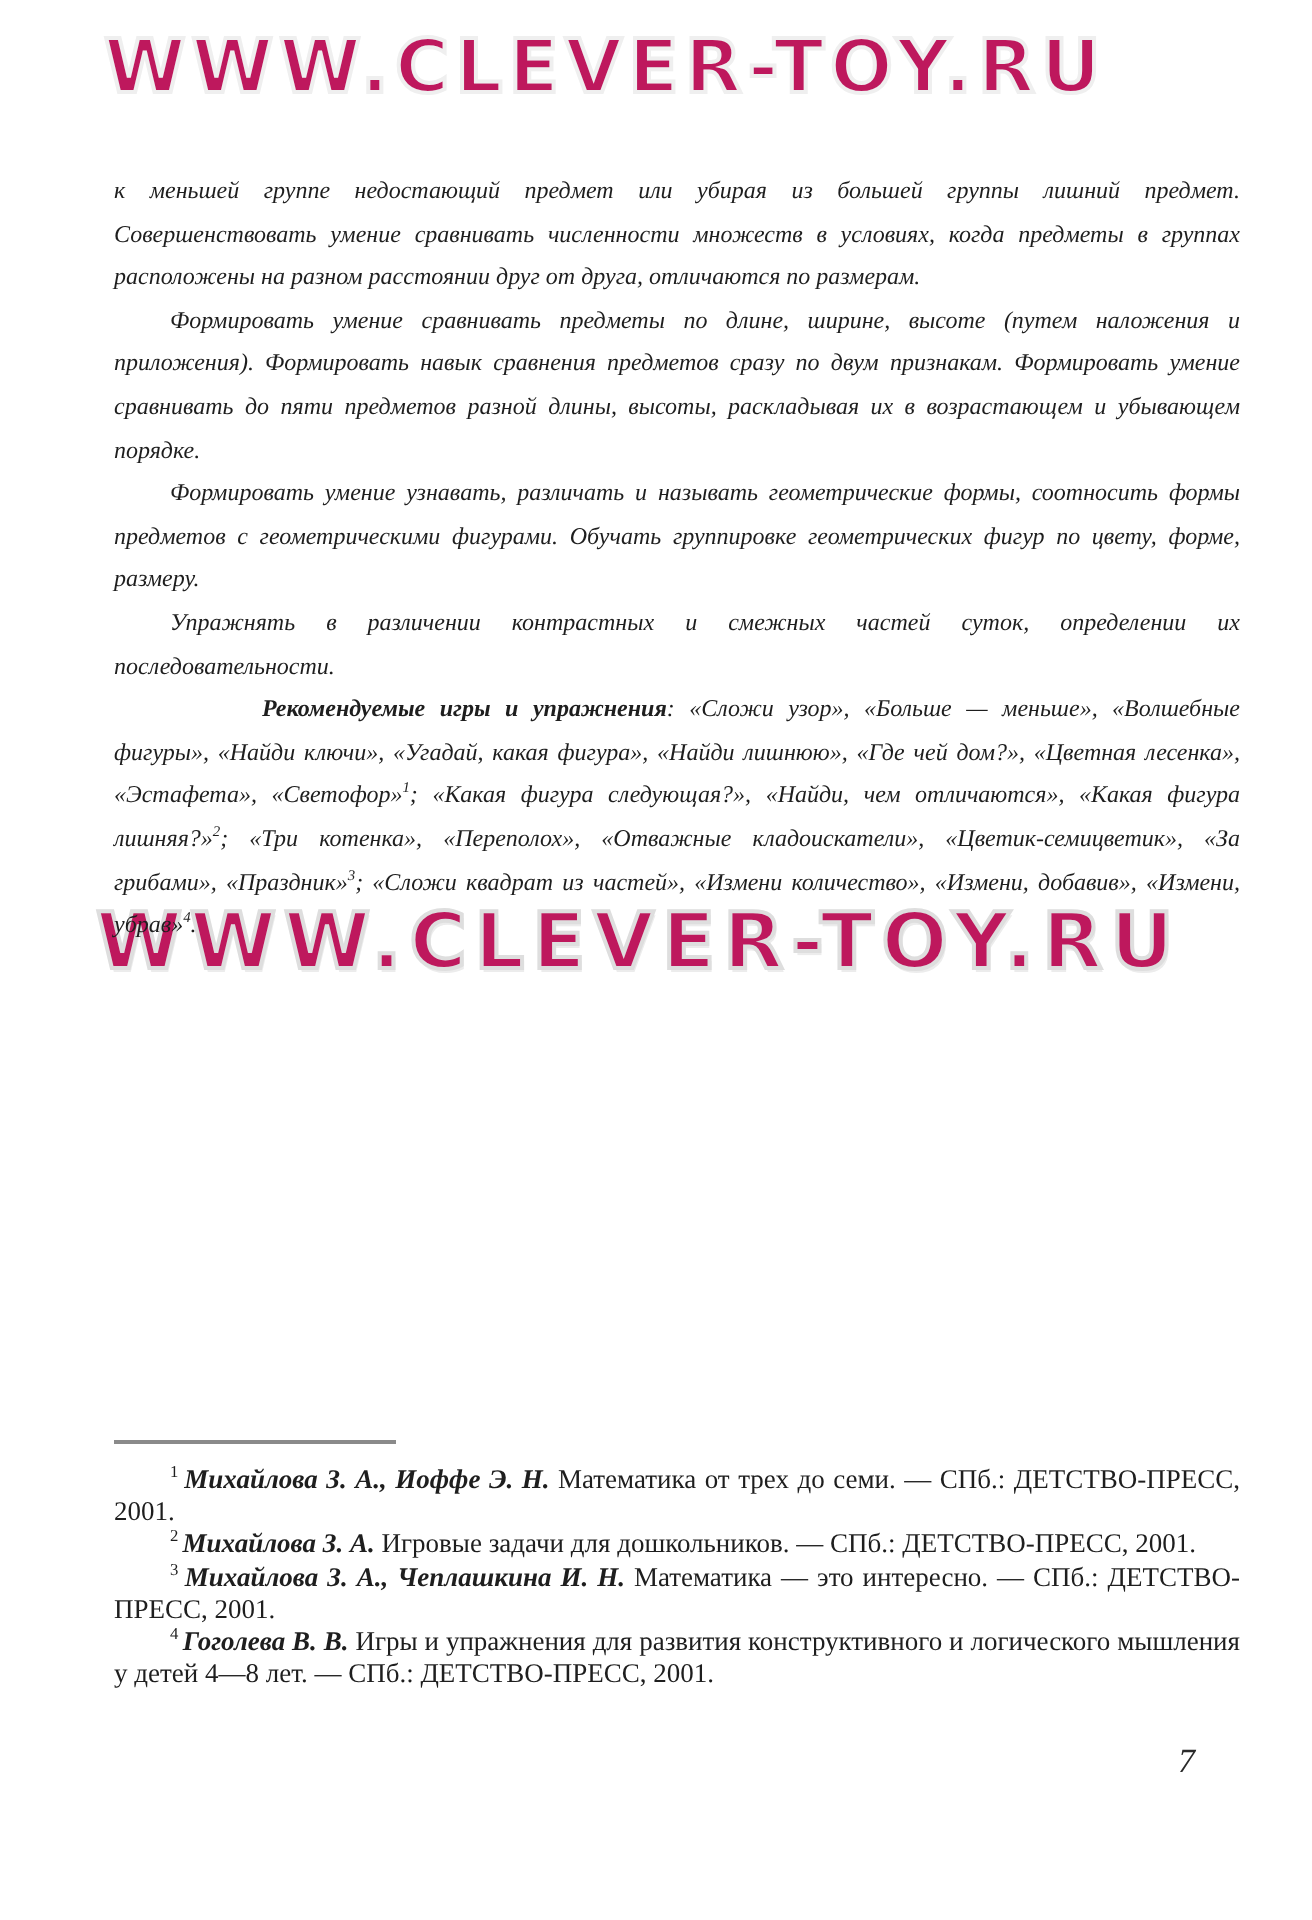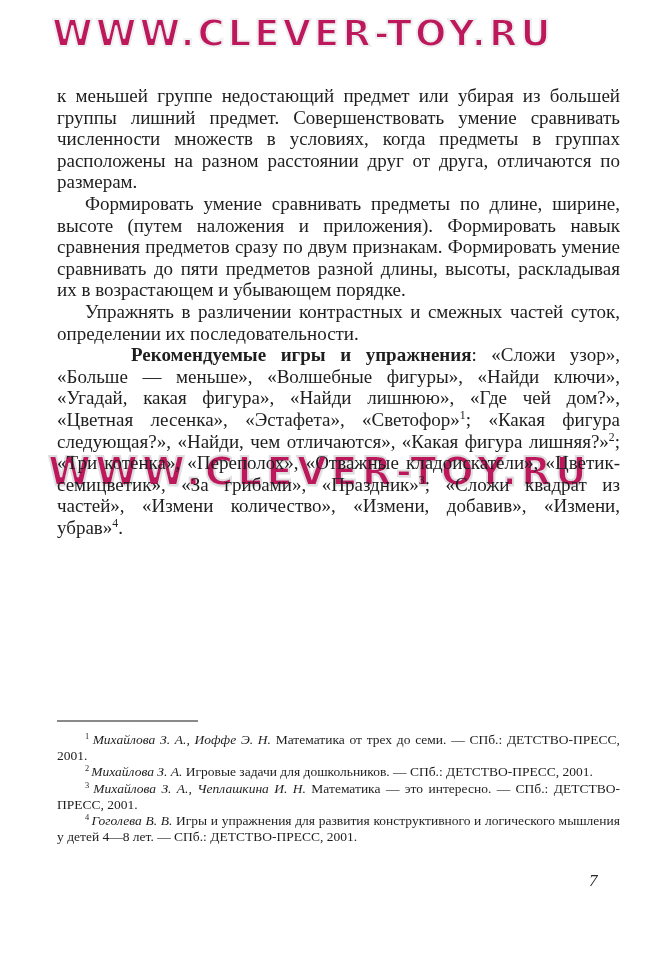--- a/index.html
+++ b/index.html
@@ -45,32 +45,33 @@
     letter-spacing: 4px;
     -webkit-text-stroke: 2px #dedede;
     text-shadow: 1px 2px 0 #ececec;
   }
   .text-block {
     position: absolute;
     z-index: 1;
     left: 57px;
     top: 85px;
     width: 563px;
-    font-size: 19px;
+    font-size: 12px;
     line-height: 21.6px;
     text-align: justify;
+    font-style: italic;
   }
   .text-block p.para {
     margin: 0;
   }
   .text-block p.para.indent {
     text-indent: 28px;
   }
   .bold { font-weight: bold; margin-left: 46px; }
-  .italic { font-style: italic; }
+  .italic { font-style: italic; font-weight: bold; }
   sup.fn-ref, sup.fn-num {
     font-size: 0.62em;
     line-height: 0;
   }
   .footnotes {
     position: absolute;
     z-index: 1;
     left: 57px;
     top: 712px;
     width: 563px;
@@ -103,20 +104,21 @@
 
 <div class="page">
 
   <div class="watermark watermark-top">WWW.CLEVER-TOY.RU</div>
 
   <div class="watermark watermark-middle">WWW.CLEVER-TOY.RU</div>
 
   <div class="text-block" id="body-text">
       <p class="para"><span>к меньшей группе недостающий предмет или убирая из большей группы лишний предмет. Совершенствовать умение сравнивать численности множеств в условиях, когда предметы в группах расположены на разном расстоянии друг от друга, отличаются по размерам.</span></p>
       <p class="para indent"><span>Формировать умение сравнивать предметы по длине, ширине, высоте (путем наложения и приложения). Формировать навык сравнения предметов сразу по двум признакам. Формировать умение сравнивать до пяти предметов разной длины, высоты, раскладывая их в возрастающем и убывающем порядке.</span></p>
+      <p class="para indent"><span>Формировать умение узнавать, различать и называть геометрические формы, соотносить формы предметов с геометрическими фигурами. Обучать группировке геометрических фигур по цвету, форме, размеру.</span></p>
       <p class="para indent"><span>Упражнять в различении контрастных и смежных частей суток, определении их последовательности.</span></p>
       <p class="para indent"><span class="bold">Рекомендуемые игры и упражнения</span><span>: «Сложи узор», «Больше — меньше», «Волшебные фигуры», «Найди ключи», «Угадай, какая фигура», «Найди лишнюю», «Где чей дом?», «Цветная лесенка», «Эстафета», «Светофор»</span><sup class="fn-ref">1</sup><span>; «Какая фигура следующая?», «Найди, чем отличаются», «Какая фигура лишняя?»</span><sup class="fn-ref">2</sup><span>; «Три котенка», «Переполох», «Отважные кладоискатели», «Цветик-семицветик», «За грибами», «Праздник»</span><sup class="fn-ref">3</sup><span>; «Сложи квадрат из частей», «Измени количество», «Измени, добавив», «Измени, убрав»</span><sup class="fn-ref">4</sup><span>.</span></p>
     </div>
 
   <div class="footnotes">
     <div class="fn-rule"></div>
     <div id="footnote-list">
         <p class="footnote"><sup class="fn-num">1 </sup><span class="italic">Михайлова З. А., Иоффе Э. Н.</span><span> Математика от трех до семи. — СПб.: ДЕТСТВО-ПРЕСС, 2001.</span></p>
         <p class="footnote"><sup class="fn-num">2 </sup><span class="italic">Михайлова З. А.</span><span> Игровые задачи для дошкольников. — СПб.: ДЕТСТВО-ПРЕСС, 2001.</span></p>
         <p class="footnote"><sup class="fn-num">3 </sup><span class="italic">Михайлова З. А., Чеплашкина И. Н.</span><span> Математика — это интересно. — СПб.: ДЕТСТВО-ПРЕСС, 2001.</span></p>

